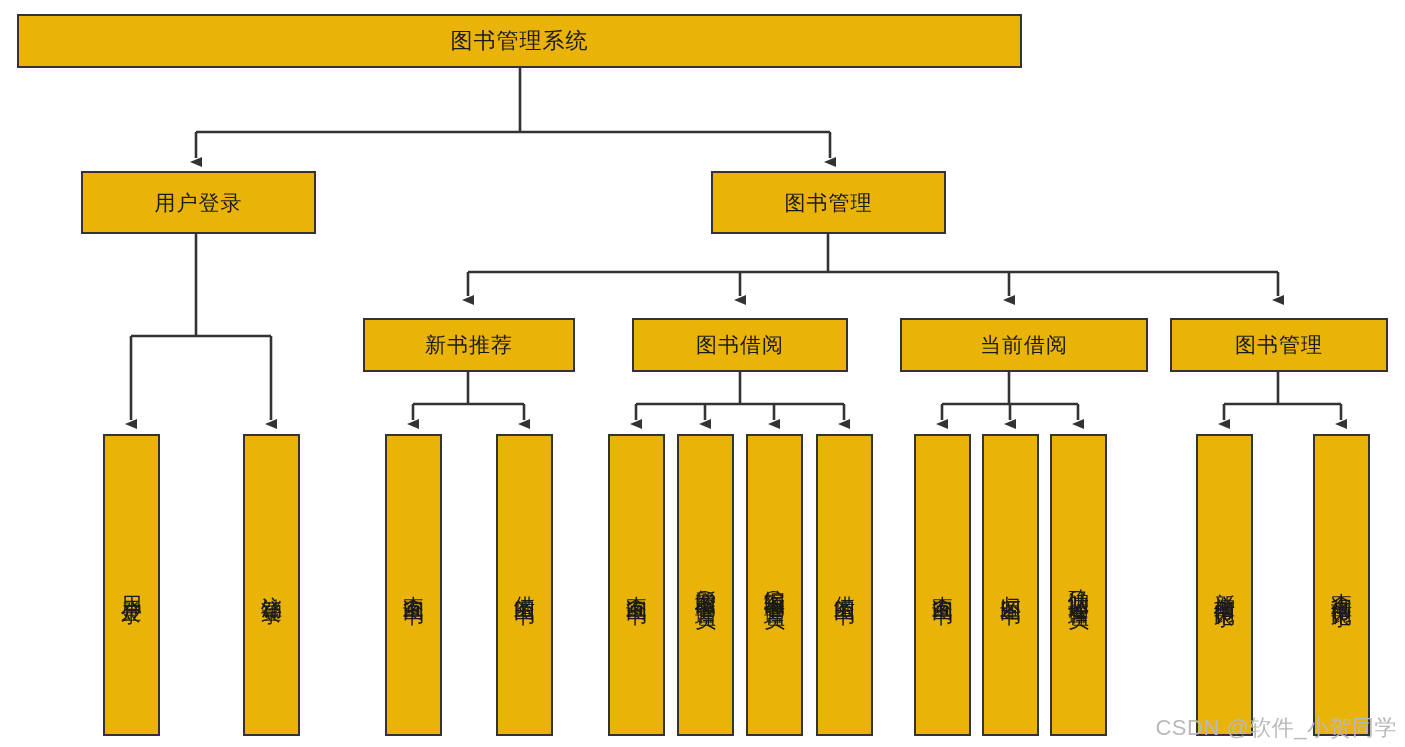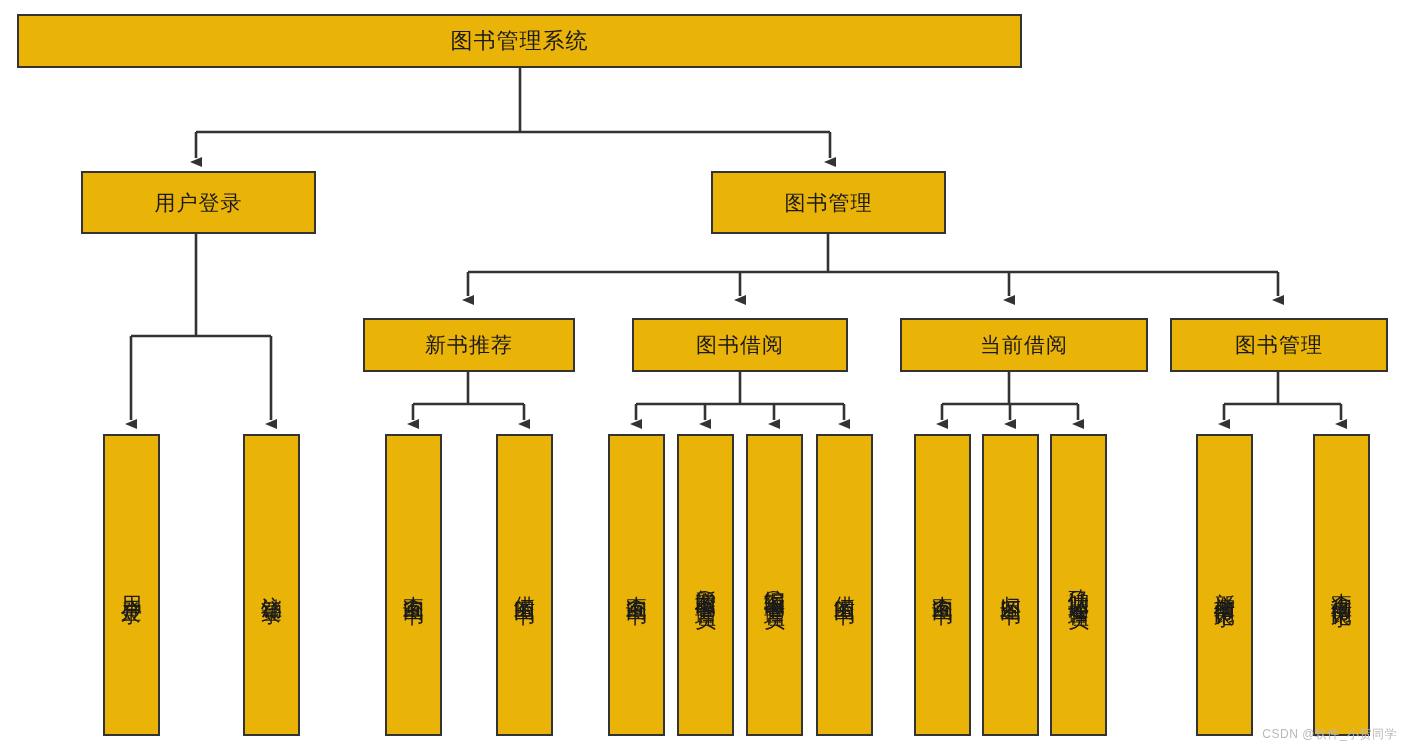--- a/index.html
+++ b/index.html
@@ -55,21 +55,21 @@
     line-height: 1.05;
     white-space: nowrap;
   }
   .node.root {
     font-size: 22px;
   }
   .watermark {
     position: absolute;
     right: 8px;
     bottom: 4px;
-    font-size: 12px;
+    font-size: 22px;
     color: #b9b9b9;
     letter-spacing: 0.5px;
     white-space: nowrap;
   }
 </style>
 </head>
 <body>
 
 <div id="canvas">
 

